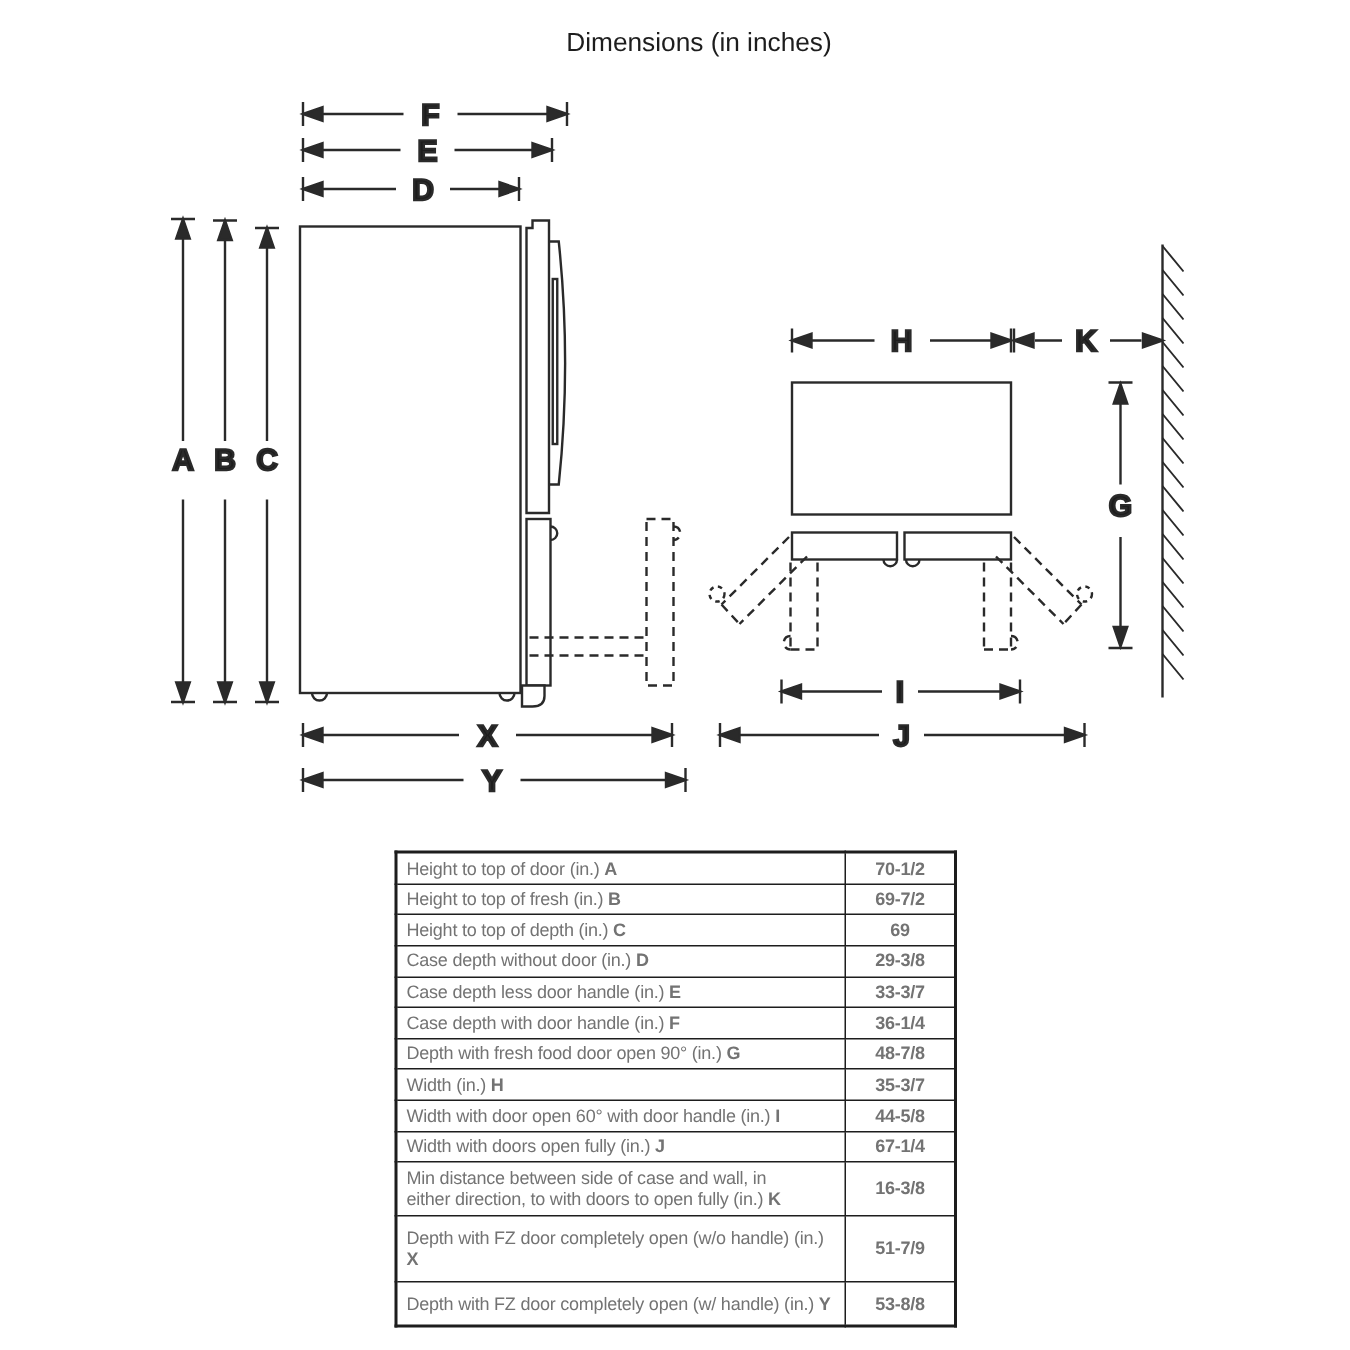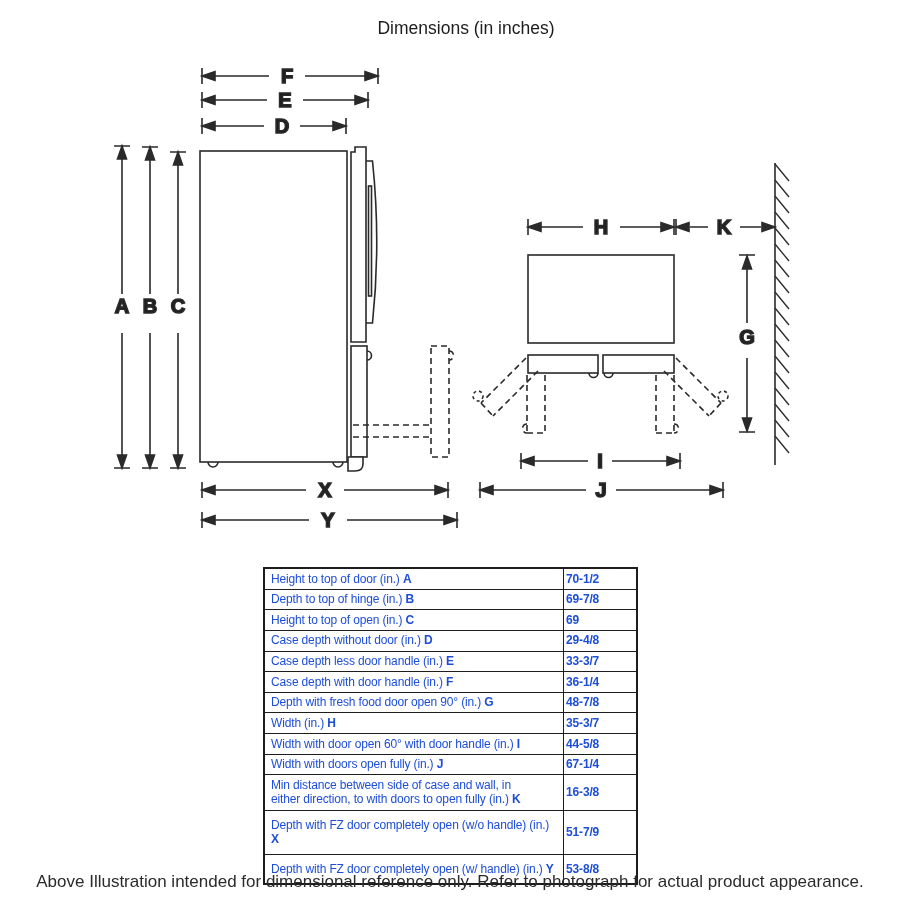--- a/index.html
+++ b/index.html
@@ -12,29 +12,29 @@
     font-size:17.5px; color:#1d1d1d;margin-left:16px;
   }
   svg.diagram { position:absolute; top:0; left:0; }
   svg.diagram text {
     font-family:"Liberation Sans", sans-serif; font-weight:bold; font-size:20px;
     fill:#1d1d1d; text-anchor:middle;
   }
   .dim-table {
     position:absolute; left:263px; top:567px; width:375px;
     border-collapse:collapse; font-size:12px; letter-spacing:-0.15px;
-    color:#1d4ed8; border:2px solid #1d1d1d; table-layout:fixed;
+    color:#737373; border:2px solid #1d1d1d; table-layout:fixed;
   }
   .dim-table td {
     border:1.5px solid #1d1d1d; line-height:1.22;
     padding:2.5px 3px 2.5px 6px; vertical-align:middle;
   }
   .dim-table td.label-cell span { white-space:pre-line; }
   .dim-table td.value-cell {
-    width:68px; font-weight:bold; padding:2.5px 2px;
+    width:68px; text-align:center; font-weight:bold; padding:2.5px 2px;
   }
   .dim-table tr:nth-child(12) td, .dim-table tr:nth-child(13) td {
     padding-top:7px; padding-bottom:7px;
   }
   .footer {
     position:absolute; top:872px; left:0; width:900px; text-align:center;
     font-size:17px; color:#2b2b2b;
   }
 </style>
 </head>
@@ -165,30 +165,30 @@
 
   <div class="title">Dimensions (in inches)</div>
 
   <table class="dim-table">
     <tbody>
         <tr>
           <td class="label-cell"><span>Height to top of door (in.) </span><b>A</b></td>
           <td class="value-cell">70-1/2</td>
         </tr>
         <tr>
-          <td class="label-cell"><span>Depth to top of hinge (in.) </span><b>B</b></td>
-          <td class="value-cell">69-7/8</td>
-        </tr>
-        <tr>
-          <td class="label-cell"><span>Height to top of open (in.) </span><b>C</b></td>
+          <td class="label-cell"><span>Height to top of fresh (in.) </span><b>B</b></td>
+          <td class="value-cell">69-7/2</td>
+        </tr>
+        <tr>
+          <td class="label-cell"><span>Height to top of depth (in.) </span><b>C</b></td>
           <td class="value-cell">69</td>
         </tr>
         <tr>
           <td class="label-cell"><span>Case depth without door (in.) </span><b>D</b></td>
-          <td class="value-cell">29-4/8</td>
+          <td class="value-cell">29-3/8</td>
         </tr>
         <tr>
           <td class="label-cell"><span>Case depth less door handle (in.) </span><b>E</b></td>
           <td class="value-cell">33-3/7</td>
         </tr>
         <tr>
           <td class="label-cell"><span>Case depth with door handle (in.) </span><b>F</b></td>
           <td class="value-cell">36-1/4</td>
         </tr>
         <tr>
@@ -216,15 +216,14 @@
           <td class="label-cell"><span>Depth with FZ door completely open (w/o handle) (in.) </span><b>X</b></td>
           <td class="value-cell">51-7/9</td>
         </tr>
         <tr>
           <td class="label-cell"><span>Depth with FZ door completely open (w/ handle) (in.) </span><b>Y</b></td>
           <td class="value-cell">53-8/8</td>
         </tr>
       </tbody>
   </table>
 
-  <div class="footer">Above Illustration intended for dimensional reference only. Refer to photograph for actual product appearance.</div>
 
 </div>
 
 </body></html>

